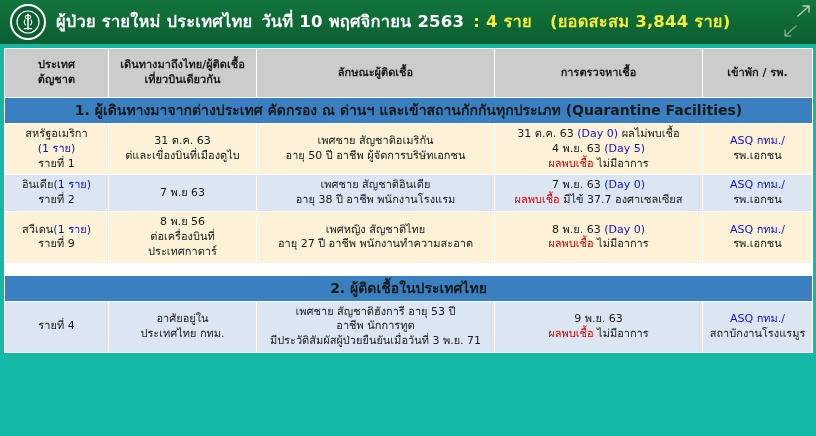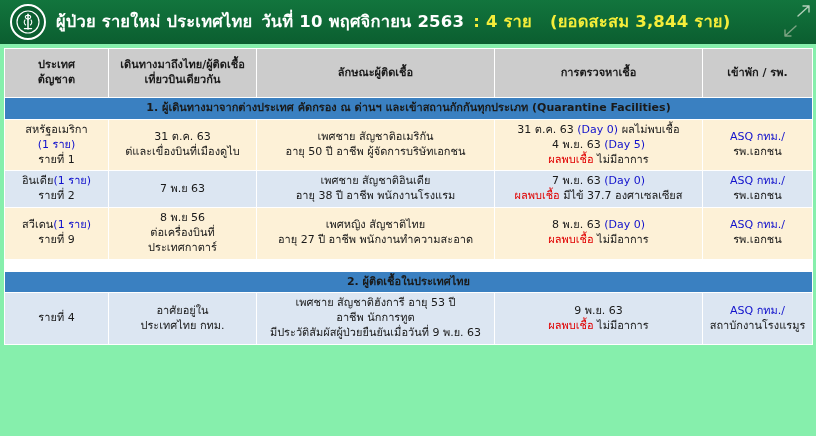--- a/index.html
+++ b/index.html
@@ -9,21 +9,21 @@
     background: #ffffff;
   }
   body {
     font-family: "DejaVu Sans", "Liberation Sans", sans-serif;
   }
   .slide {
     position: relative;
     width: 816px;
     height: 436px;
     overflow: hidden;
-    background: #86efac;
+    background: #14b8a6;
     box-sizing: border-box;
   }
 
   
   .titlebar {
     position: relative;
     height: 44px;
     background: #0e6b38;
     background: linear-gradient(180deg, #12753d 0%, #0b5e30 100%);
     display: flex;
@@ -82,21 +82,21 @@
     padding: 3px 2px;
     text-align: center;
     vertical-align: middle;
     line-height: 1.35;
     color: #1a1a1a;
   }
   .section-head td {
     background: #3a80c1;
     color: #ffffff;
     font-weight: bold;
-    font-size: 11px;
+    font-size: 14px;
     padding: 4px 2px;
     border-color: #3a80c1;
   }
   thead th {
     background: #cccccc;
     font-weight: bold;
     font-size: 11px;
     color: #000000;
     height: 42px;
     border: 1px solid #ffffff;
@@ -291,21 +291,21 @@
           <td class="cell-lines">
             <div>รายที่ 4</div>
           </td>
           <td class="cell-lines">
             <div>อาศัยอยู่ใน</div>
             <div>ประเทศไทย กทม.</div>
           </td>
           <td class="cell-lines">
             <div>เพศชาย สัญชาติฮังการี อายุ 53 ปี</div>
             <div>อาชีพ นักการทูต</div>
-            <div>มีประวัติสัมผัสผู้ป่วยยืนยันเมื่อวันที่ 9 พ.ย. 63</div>
+            <div>มีประวัติสัมผัสผู้ป่วยยืนยันเมื่อวันที่ 3 พ.ย. 71</div>
           </td>
           <td class="cell-lines">
             <div>
               <span>9 พ.ย. 63</span>
             </div>
             <div>
               <span class="red">ผลพบเชื้อ</span>
               <span>ไม่มีอาการ</span>
             </div>
           </td>

